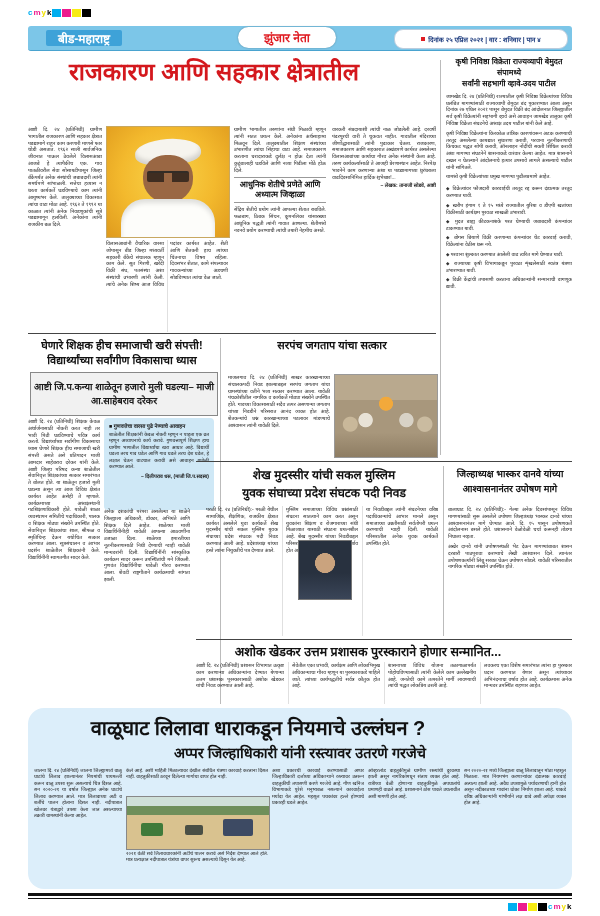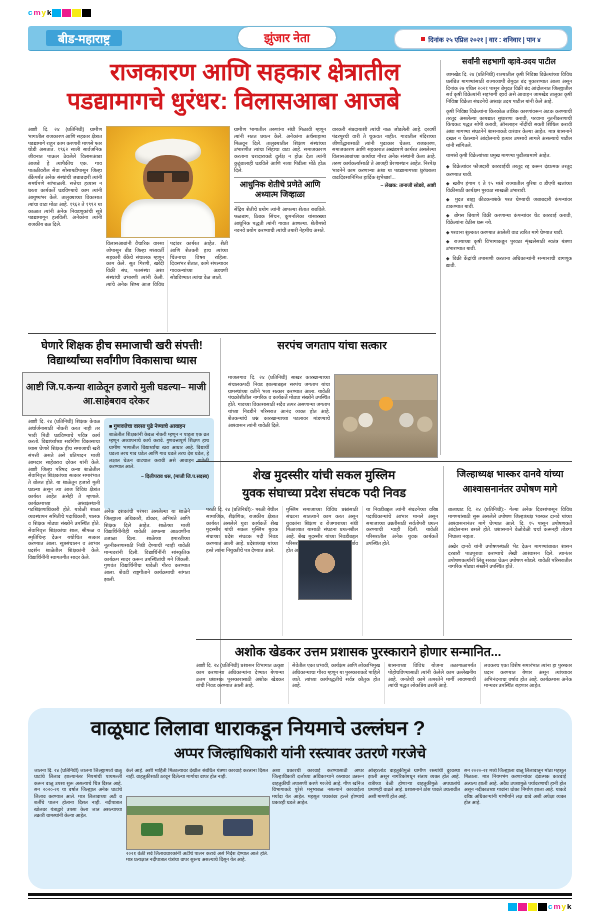--- a/index.html
+++ b/index.html
@@ -20,21 +20,21 @@
               align-items:center;justify-content:center;}
   .masthead-pill{position:absolute;left:210px;top:1px;width:98px;height:21px;background:#fff;
               border-radius:11px;display:flex;align-items:center;justify-content:center;
               box-shadow:0 0 2px rgba(0,0,0,.3);color:#e01d23;font-size:12px;font-weight:bold;}
   .date-pill{position:absolute;right:4px;top:3px;width:172px;height:18px;background:#fff;
               border-radius:9px;border:1px solid #bcd;display:flex;align-items:center;
               justify-content:center;gap:3px;color:#1b3a7d;font-size:6.6px;font-weight:bold;}
   .date-bullet{width:4px;height:4px;background:#e01d23;display:inline-block;}
 
   
-  .lead-hl{color:#d4181d;font-weight:bold;font-size:24px;line-height:29px;text-align:right;}
+  .lead-hl{color:#d4181d;font-weight:bold;font-size:24px;line-height:29px;text-align:center;}
   .hl-black{color:#111;font-weight:bold;text-align:center;}
 
   
   .body-txt{font-size:5px;line-height:1.36;text-align:justify;color:#222;overflow:hidden;}
   .body-txt p{margin:0 0 3px 0;}
   .cols2{column-count:2;column-gap:6px;column-rule:1px solid #e0e0e0;}
   .cols3{column-count:3;column-gap:8px;column-rule:1px solid #e0e0e0;}
   .attrib{font-weight:bold;text-align:right;font-size:5px;margin-top:2px;}
 
   .hrule{background:#444;height:1px;}
@@ -108,21 +108,20 @@
     <div class="region-box">बीड-महाराष्ट्र</div>
     <div class="masthead-pill">झुंजार नेता</div>
     <div class="date-pill">
       <span class="date-bullet"></span>
       <span>दिनांक २५ एप्रिल २०२१ | वार : शनिवार | पान ४</span>
     </div>
   </div>
 
   <div class="abs lead-hl" style="left:28px;top:57px;width:372px;">
     <div>राजकारण आणि सहकार क्षेत्रातील</div>
-    <div>पडद्यामागचे धुरंधर: विलासआबा आजबे</div>
   </div>
 
   <div class="abs lead-photo" style="left:106px;top:126px;width:122px;height:110px;">
     <div class="cap"></div>
     <div class="face"></div>
     <div class="glasses"></div>
     <div class="shirt"></div>
   </div>
 
   <div class="abs body-txt" style="left:28px;top:126px;width:74px;height:206px;">आष्टी दि. २४ (प्रतिनिधी) ग्रामीण भागातील राजकारण आणि सहकार क्षेत्रात पडद्यामागे राहून काम करणारी माणसे फार थोडी असतात. १९६२ साली सार्वजनिक जीवनात पाऊल ठेवलेले विलासआबा आजबे हे त्यापैकीच एक. गाव पातळीवरील सेवा सोसायटीपासून जिल्हा बँकेपर्यंत अनेक संस्थांची जबाबदारी त्यांनी समर्थपणे सांभाळली. सत्तेचा हव्यास न धरता कार्यकर्ते घडविण्याचे काम त्यांनी आयुष्यभर केले. तालुक्याच्या विकासात त्यांचा वाटा मोठा आहे. १९६२ ते १९९२ या काळात त्यांनी अनेक निवडणुकांची सूत्रे पडद्यामागून हलविली. अनेकांना त्यांनी राजकीय बळ दिले.</div>
@@ -133,20 +132,21 @@
     <div class="body-txt">सेंद्रिय शेतीचे प्रयोग त्यांनी आपल्या शेतात राबविले. फळबाग, ठिबक सिंचन, कूपनलिका यांसारख्या आधुनिक पद्धती त्यांनी गावात आणल्या. शेतीमध्ये नवनवे प्रयोग करण्याची त्यांची तयारी नेहमीच असते.</div>
   </div>
   <div class="abs" style="left:332px;top:126px;width:104px;height:206px;overflow:hidden;">
     <div class="body-txt">वारकरी संप्रदायाशी त्यांची नाळ जोडलेली आहे. दरवर्षी पंढरपूरची वारी ते चुकवत नाहीत. गावातील मंदिराच्या जीर्णोद्धारासाठी त्यांनी पुढाकार घेतला. राजकारण, समाजकारण आणि सहकारात अखंडपणे कार्यरत असलेल्या विलासआबांच्या कार्याचा गौरव अनेक संस्थांनी केला आहे. तरुण कार्यकर्त्यांसाठी ते आजही प्रेरणास्थान आहेत. निरपेक्ष भावनेने काम करणाऱ्या अशा या पडद्यामागच्या धुरंधराला वाढदिवसानिमित्त हार्दिक शुभेच्छा!...</div>
     <div class="attrib">– लेखक: तानाजी सोडवे, आष्टी</div>
   </div>
 
   <div class="abs vrule" style="left:440px;top:60px;height:395px;"></div>
 
   <div class="abs" style="left:446px;top:57px;width:126px;height:400px;overflow:hidden;">
+    <div class="hl-black" style="font-size:7.8px;line-height:1.4;">कृषी निविष्ठा विक्रेता राज्यव्यापी बेमुदत संपामध्ये</div>
     <div class="hl-black" style="font-size:7.8px;line-height:1.4;margin-bottom:3px;">सर्वांनी सहभागी व्हावे-उदय पाटील</div>
     <div class="body-txt">
       <p>जामखेड दि. २४ (प्रतिनिधी) राज्यातील कृषी निविष्ठा विक्रेत्यांच्या विविध प्रलंबित मागण्यांसाठी राज्यव्यापी बेमुदत बंद पुकारण्यात आला असून दिनांक २७ एप्रिल २०२१ पासून बेमुदत विक्री बंद आंदोलनात जिल्ह्यातील सर्व कृषी विक्रेत्यांनी सहभागी व्हावे असे आवाहन जामखेड तालुका कृषी निविष्ठा विक्रेता संघटनेचे अध्यक्ष उदय पाटील यांनी केले आहे.</p>
       <p>कृषी निविष्ठा विक्रेत्यांना किरकोळ तांत्रिक कारणांवरून अटक करण्याची तरतूद असलेल्या कायद्यात सुधारणा करावी, परवाना नूतनीकरणाची किचकट पद्धत सोपी करावी, ऑनलाइन नोंदींची सक्ती शिथिल करावी अशा मागण्या संघटनेने शासनाकडे वारंवार केल्या आहेत. मात्र शासनाने दखल न घेतल्याने आंदोलनाचे हत्यार उपसावे लागले असल्याचे पाटील यांनी सांगितले.</p>
       <p>यामध्ये कृषी विक्रेत्यांच्या प्रमुख मागण्या पुढीलप्रमाणे आहेत.</p>
     </div>
     <ul class="bullet-list">
       <li>विक्रेत्यांवर फौजदारी कारवाईची तरतूद रद्द करून दंडात्मक तरतूद करण्यात यावी.</li>
       <li>खरीप हंगाम १ ते १५ मध्ये राज्यातील युरिया व डीएपी खतांच्या विक्रीसाठी कार्यक्षम पुरवठा साखळी उभारावी.</li>
       <li>मुदत बाह्य कीटकनाशके परत घेण्याची जबाबदारी कंपन्यांवर टाकण्यात यावी.</li>
@@ -156,21 +156,21 @@
       <li>विक्री केंद्रांची तपासणी करताना अधिकाऱ्यांनी सन्मानाची वागणूक द्यावी.</li>
     </ul>
   </div>
 
   <div class="abs hrule" style="left:28px;top:333px;width:408px;"></div>
 
   <div class="abs hl-black" style="left:28px;top:338px;width:188px;font-size:11px;line-height:1.35;">
     <div>घेणारे शिक्षक हीच समाजाची खरी संपत्ती!</div>
     <div>विद्यार्थ्यांच्या सर्वांगीण विकासाचा ध्यास</div>
   </div>
-  <div class="abs sub-box" style="left:22px;top:372px;width:182px;height:38px;text-align:center;">आष्टी जि.प.कन्या शाळेतून हजारो मुली घडल्या– माजी आ.साहेबराव दरेकर</div>
+  <div class="abs sub-box" style="left:30px;top:372px;width:182px;height:38px;text-align:center;">आष्टी जि.प.कन्या शाळेतून हजारो मुली घडल्या– माजी आ.साहेबराव दरेकर</div>
   <div class="abs body-txt" style="left:28px;top:418px;width:72px;height:286px;">आष्टी दि. २४ (प्रतिनिधी) शिक्षक केवळ अर्थार्जनासाठी नोकरी करत नाही तर भावी पिढी घडविण्याचे पवित्र कार्य करतो. विद्यार्थ्यांच्या सर्वांगीण विकासाचा ध्यास घेणारे शिक्षक हीच समाजाची खरी संपत्ती असते असे प्रतिपादन माजी आमदार साहेबराव दरेकर यांनी केले. आष्टी जिल्हा परिषद कन्या शाळेतील सेवानिवृत्त शिक्षकांच्या सत्कार समारंभात ते बोलत होते. या शाळेतून हजारो मुली घडल्या असून त्या आज विविध क्षेत्रांत कार्यरत आहेत असेही ते म्हणाले. कार्यक्रमाच्या अध्यक्षस्थानी गटशिक्षणाधिकारी होते. यावेळी शाळा व्यवस्थापन समितीचे पदाधिकारी, पालक व शिक्षक मोठ्या संख्येने उपस्थित होते. सेवानिवृत्त शिक्षकांचा शाल, श्रीफळ व स्मृतिचिन्ह देऊन यथोचित सत्कार करण्यात आला. सूत्रसंचालन व आभार प्रदर्शन शाळेतील शिक्षकांनी केले. विद्यार्थिनींनी स्वागतगीत सादर केले.</div>
   <div class="abs blue-box" style="left:104px;top:418px;width:100px;height:84px;">
     <div class="bb-title">■ गुणवत्तेचा वारसा पुढे नेण्याचे आवाहन</div>
     <div class="bb-body">शाळेतील शिक्षकांनी केवळ नोकरी म्हणून न पाहता एक व्रत म्हणून अध्यापनाचे कार्य करावे. गुणवत्तापूर्ण शिक्षण हाच ग्रामीण भागातील विद्यार्थ्यांचा खरा आधार आहे. विद्यार्थी घडला तरच गाव घडेल आणि गाव घडले तरच देश घडेल, हे लक्षात घेऊन वाटचाल करावी असे आवाहन यावेळी करण्यात आले.</div>
     <div class="bb-sign">– दिलीपराव धस, (माजी जि.प.सदस्य)</div>
   </div>
   <div class="abs body-txt" style="left:104px;top:508px;width:86px;height:196px;">अनेक दशकांची परंपरा असलेल्या या शाळेने जिल्ह्याला अधिकारी, डॉक्टर, अभियंते आणि शिक्षक दिले आहेत. शाळेच्या माजी विद्यार्थिनींनीही यावेळी आपल्या आठवणींना उजाळा दिला. शाळेच्या इमारतीच्या नूतनीकरणासाठी निधी देण्याची ग्वाही यावेळी मान्यवरांनी दिली. विद्यार्थिनींनी सांस्कृतिक कार्यक्रम सादर करून उपस्थितांची मने जिंकली. गुणवंत विद्यार्थिनींचा यावेळी गौरव करण्यात आला. शेवटी राष्ट्रगीताने कार्यक्रमाची सांगता झाली.</div>
 
   <div class="abs vrule" style="left:220px;top:338px;height:366px;"></div>
 

